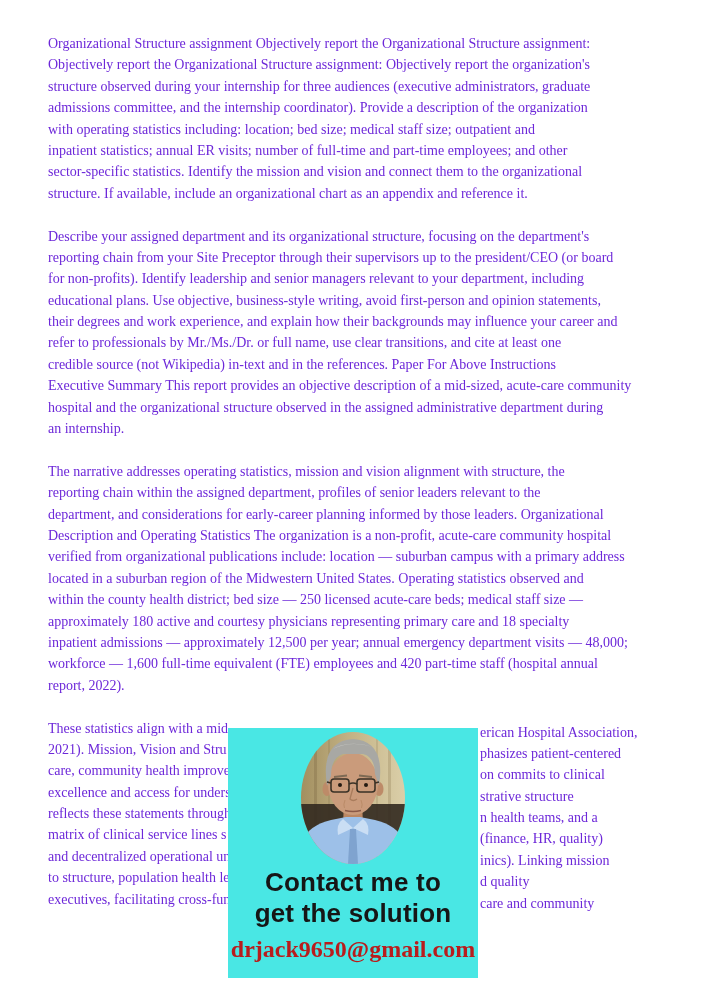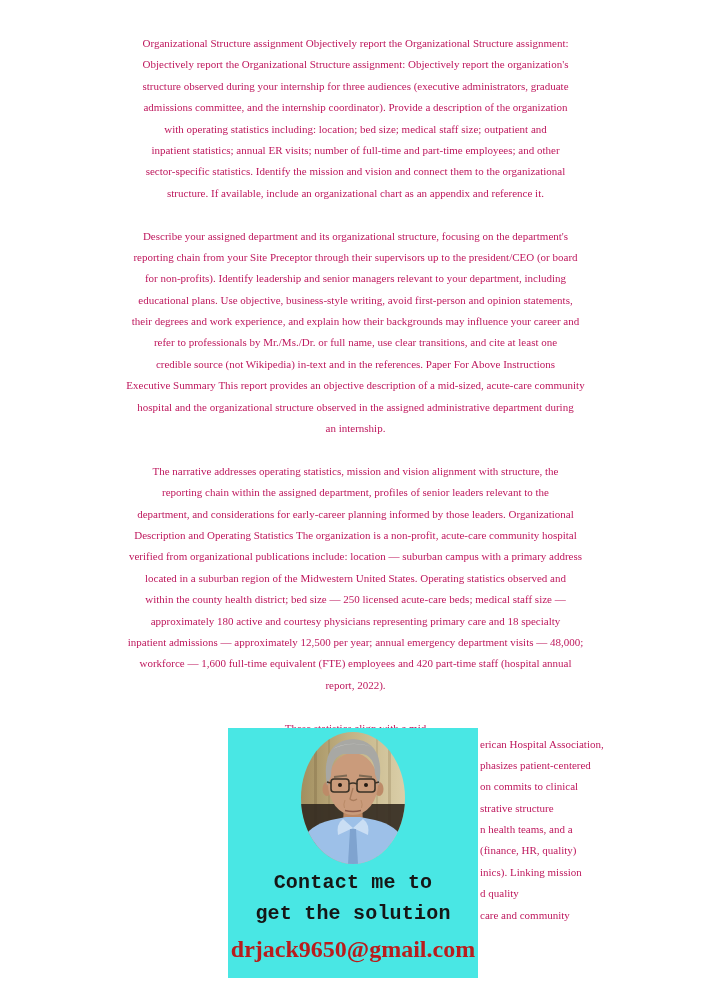--- a/index.html
+++ b/index.html
@@ -3,42 +3,42 @@
 <meta charset="utf-8">
 <style>
   html,body{margin:0;padding:0;}
   body{
     width:708px;height:1000px;position:relative;overflow:hidden;
     background:#ffffff;
     font-family:"Liberation Serif","DejaVu Serif",serif;
   }
   .doc{
     position:absolute;left:48px;top:33px;width:615px;
-    font-size:11px;line-height:21.4px;color:#be185d;text-align:center;
+    font-size:14px;line-height:21.4px;color:#6d28d9;
   }
   .para{margin:0 0 21.4px 0;}
   .para:last-child{margin-bottom:0;}
   .line{white-space:nowrap;height:21.4px;}
   .cov-line{white-space:nowrap;height:21.4px;position:relative;}
   .frag-left{display:inline-block;}
-  .frag-right{position:absolute;left:432px;top:16px;}
+  .frag-right{position:absolute;left:432px;top:4px;}
 
   .overlay{
     position:absolute;left:228px;top:728px;width:250px;height:250px;
     display:flex;flex-direction:column;align-items:center;
     box-sizing:border-box;
   }
   .photo-oval{
     width:104px;height:132px;margin-top:4px;border-radius:50%;overflow:hidden;
     flex:0 0 auto;
   }
   .photo-oval svg{display:block;}
   .ad-heading{
-    font-family:Liberation Mono, monospace;
-    font-weight:bold;font-size:20px;line-height:31px;color:#161616;
+    font-family:Liberation Sans, sans-serif;
+    font-weight:bold;font-size:26px;line-height:31px;color:#161616;
     text-align:center;letter-spacing:0.2px;
   }
   .ad-heading.first{margin-top:3px;}
   .ad-email{
     font-family:"Liberation Serif","DejaVu Serif",serif;
     font-weight:bold;font-size:24px;line-height:28px;color:#b91c1c;
     text-align:center;margin-top:6px;
   }
 </style>
 </head>

